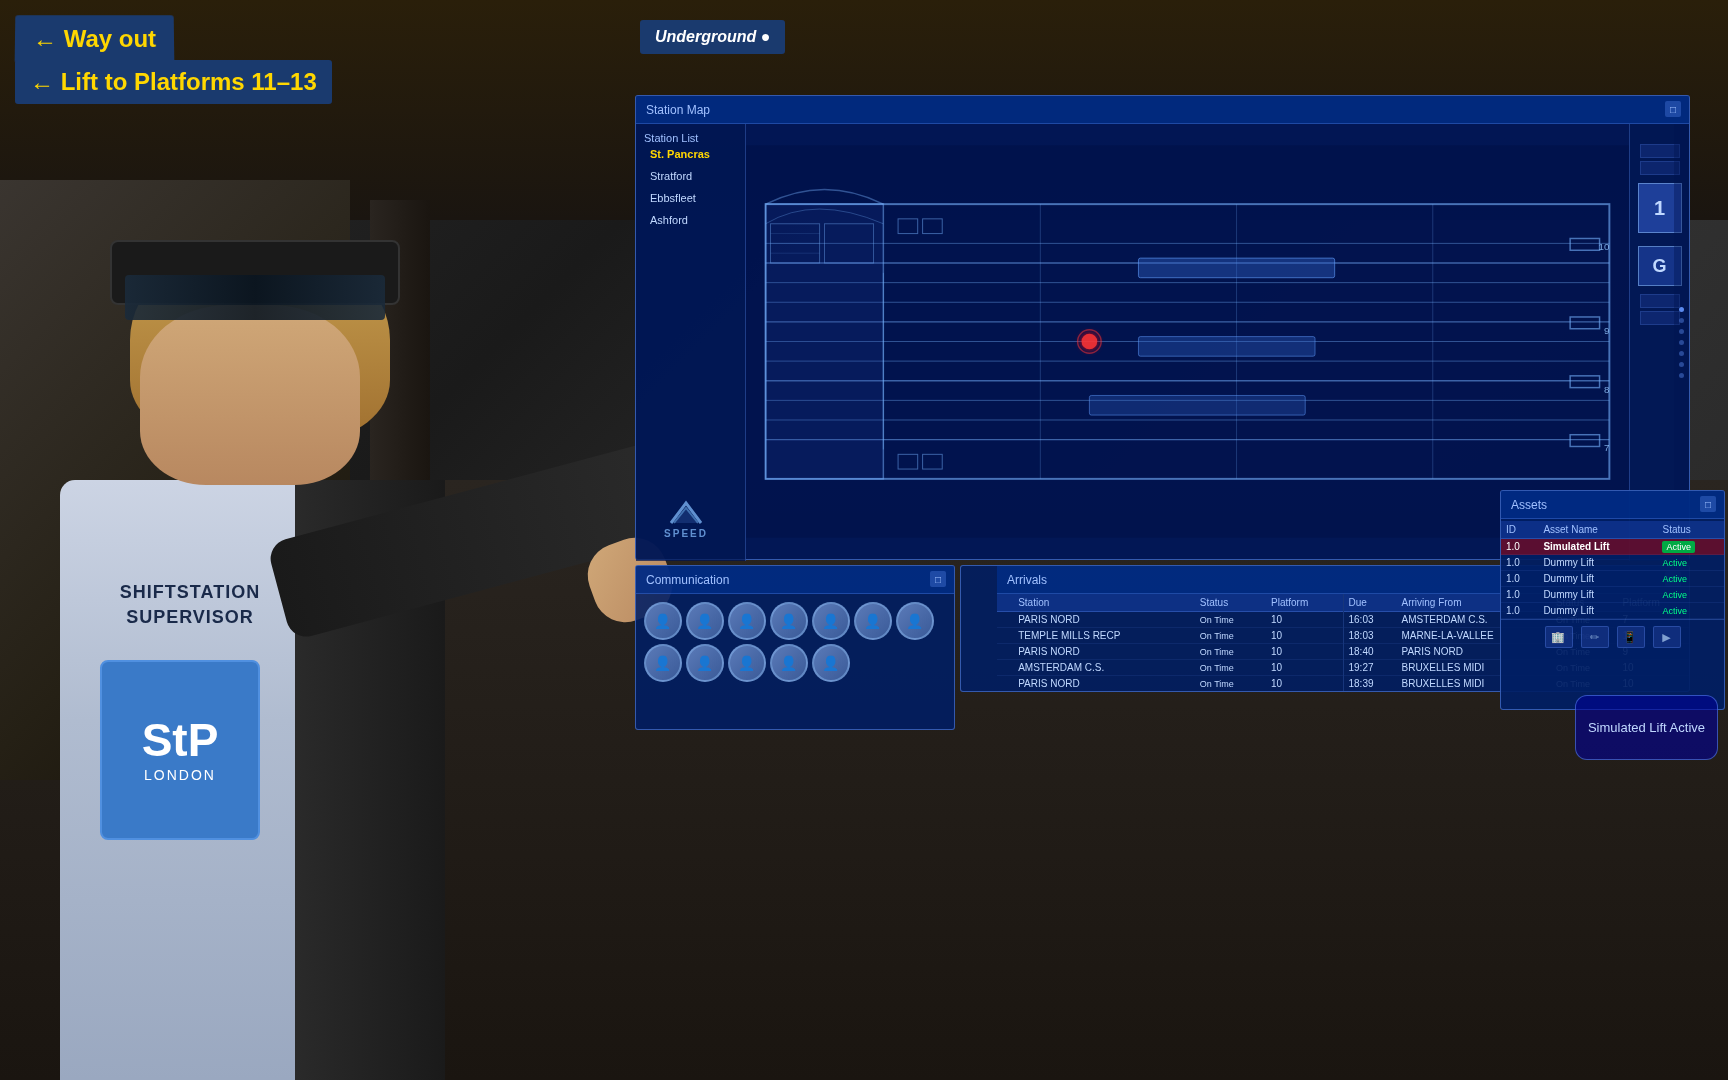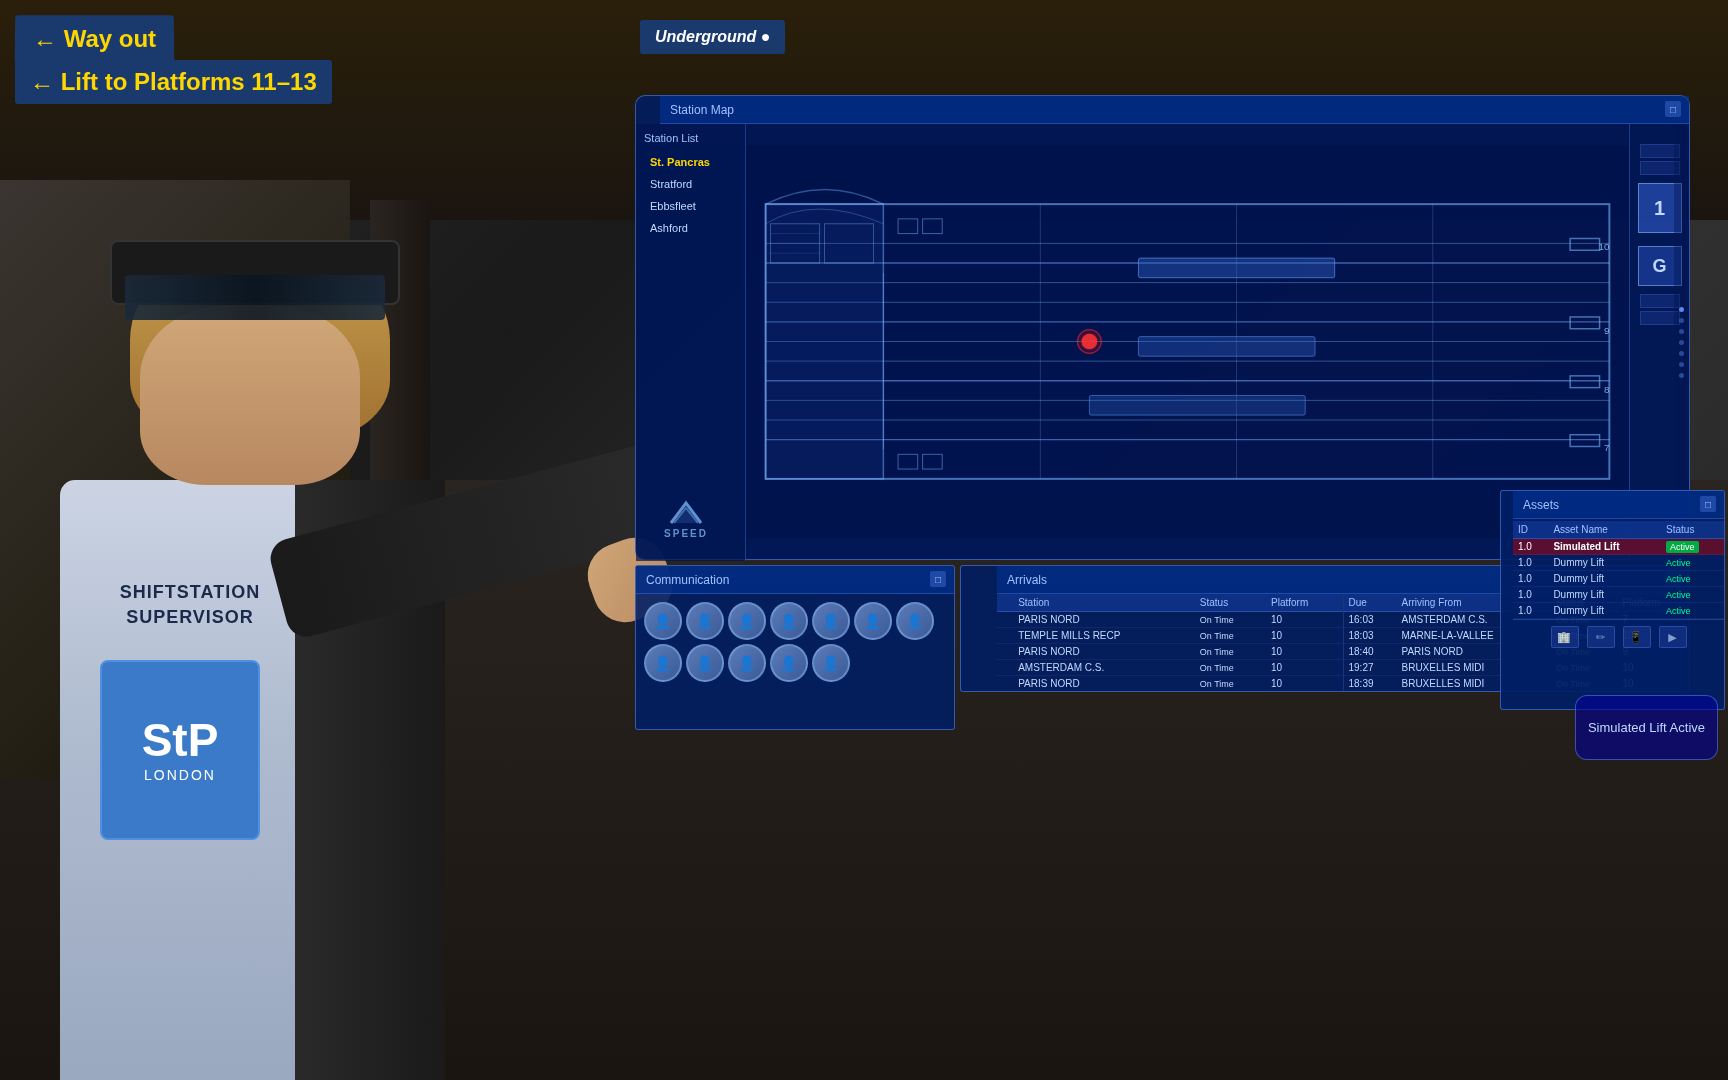--- a/index.html
+++ b/index.html
@@ -49,22 +49,21 @@
 
     
     .station-map-panel {
       position: absolute;
       top: 0;
       left: 0;
       width: 1055px;
       height: 465px;
       background: rgba(0, 30, 100, 0.88);
       border: 1px solid rgba(100, 150, 255, 0.5);
-      border-radius: 10px;
-      padding-left: 24px;
+      border-radius: 3px;
     }
     .panel-header {
       height: 28px;
       background: rgba(0, 50, 150, 0.6);
       display: flex;
       align-items: center;
       padding: 0 10px;
       font-size: 12px;
       color: #a0c0ff;
       border-bottom: 1px solid rgba(100, 150, 255, 0.3);
@@ -92,21 +91,20 @@
       left: 0;
       width: 110px;
       height: 437px;
       background: rgba(0, 20, 80, 0.7);
       border-right: 1px solid rgba(100, 150, 255, 0.3);
       padding: 8px;
     }
     .station-list-title {
       font-size: 11px;
       color: #a0c0ff;
-      margin-bottom: 8px;
     }
     .station-item {
       font-size: 11px;
       color: #c0d8ff;
       padding: 4px 6px;
       margin-bottom: 2px;
       border-radius: 2px;
       cursor: pointer;
     }
     .station-item.active {
@@ -626,21 +624,21 @@
               </tr>
             </tbody>
           </table>
         </div>
       </div>
     </div>
   </div>
 </div>
 
 <div style="position:absolute;top:490px;left:1500px;width:225px;height:220px;z-index:25;">
-  <div style="background:rgba(0,30,100,0.92);border:1px solid rgba(100,150,255,0.5);border-radius:3px;height:100%;position:relative;padding-left:12px;">
+  <div style="background:rgba(0,30,100,0.92);border:1px solid rgba(100,150,255,0.5);border-radius:3px;height:100%;position:relative;">
     <div class="panel-header">
       <span>Assets</span>
       <div class="panel-minimize">
         <span>□</span>
       </div>
     </div>
     <table class="data-table" style="margin-top:2px;">
       <thead>
         <tr>
           <th>ID</th>

